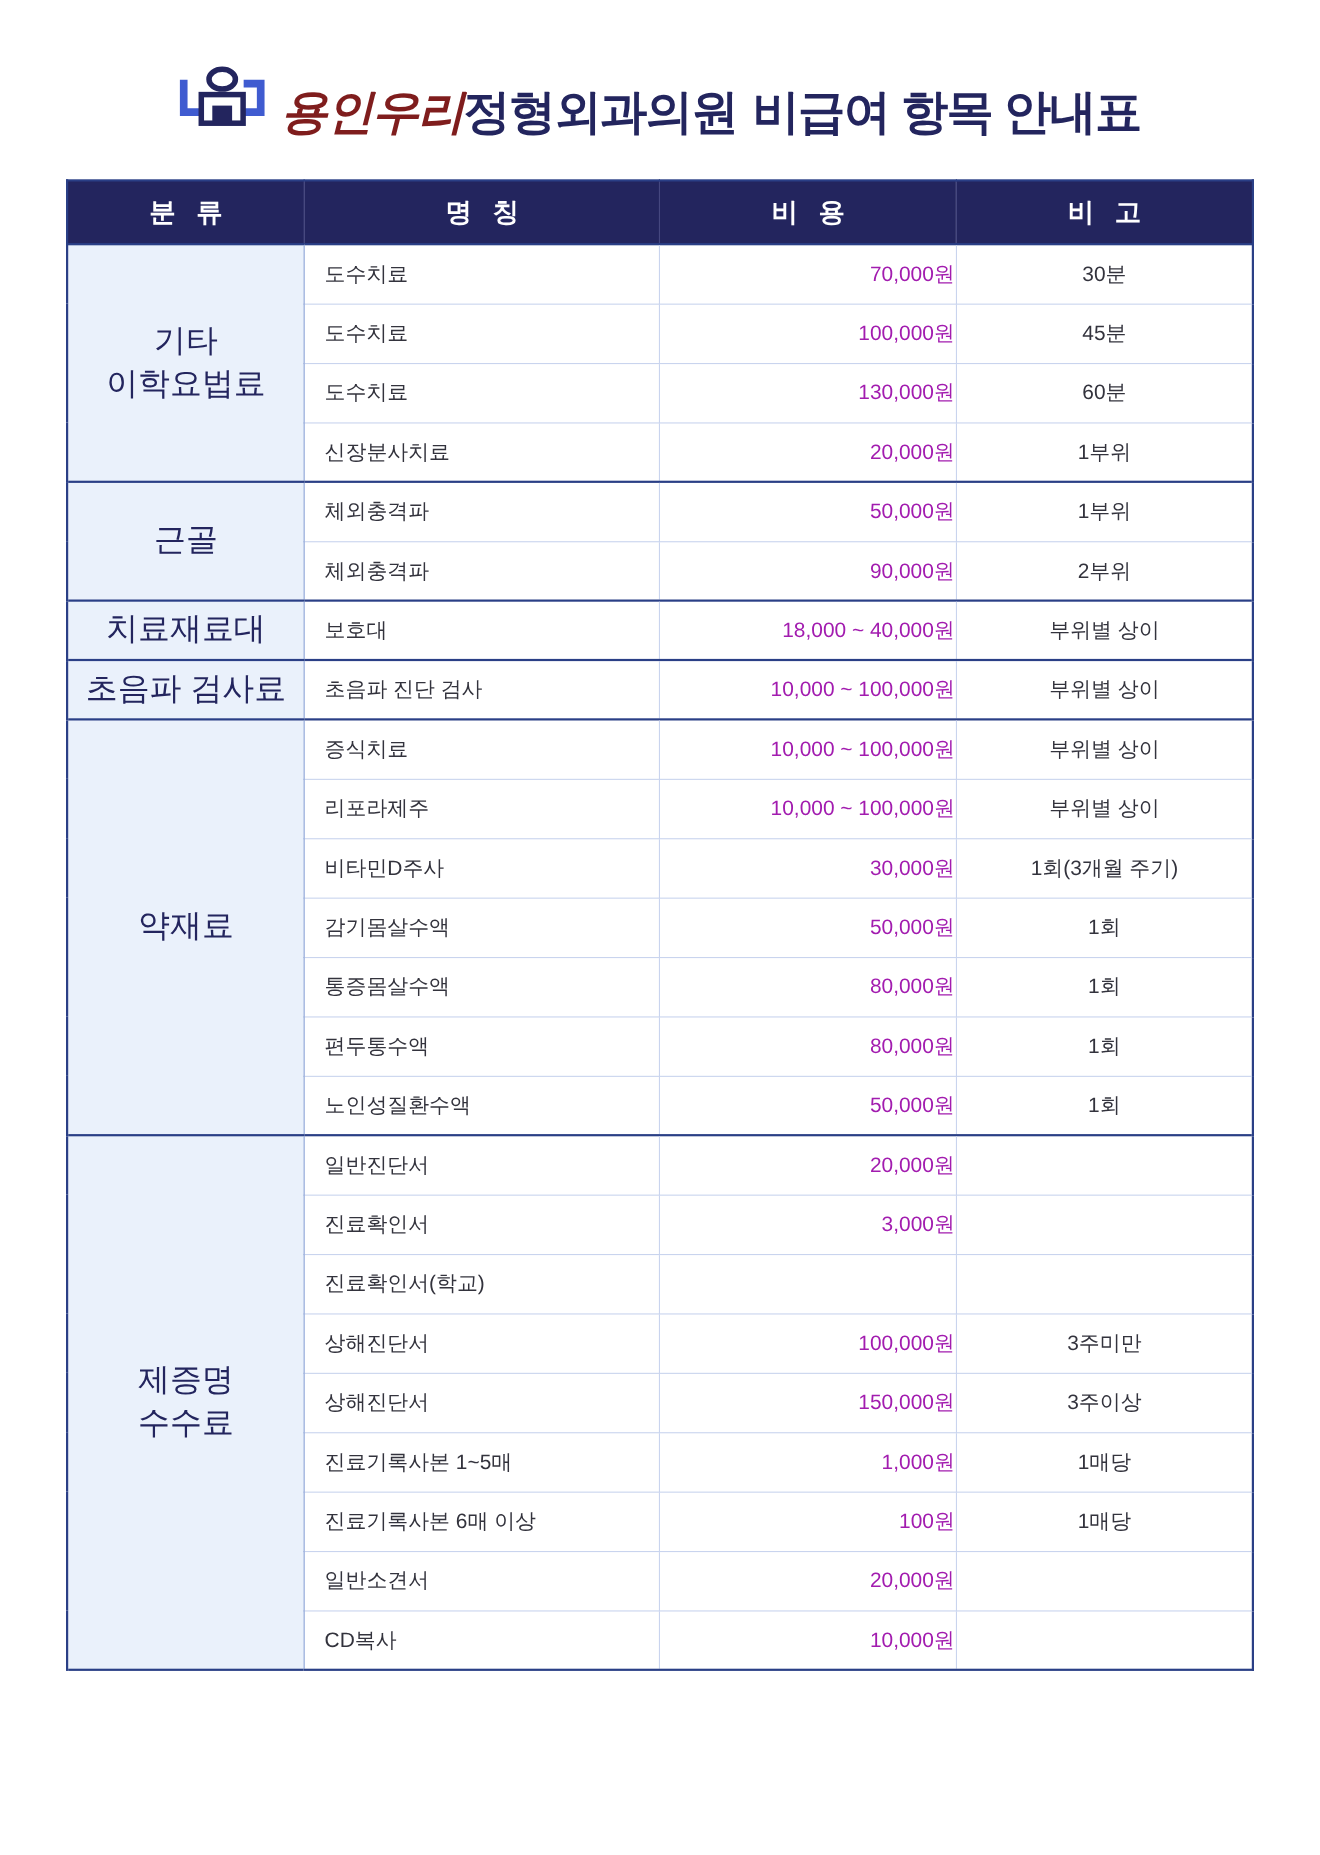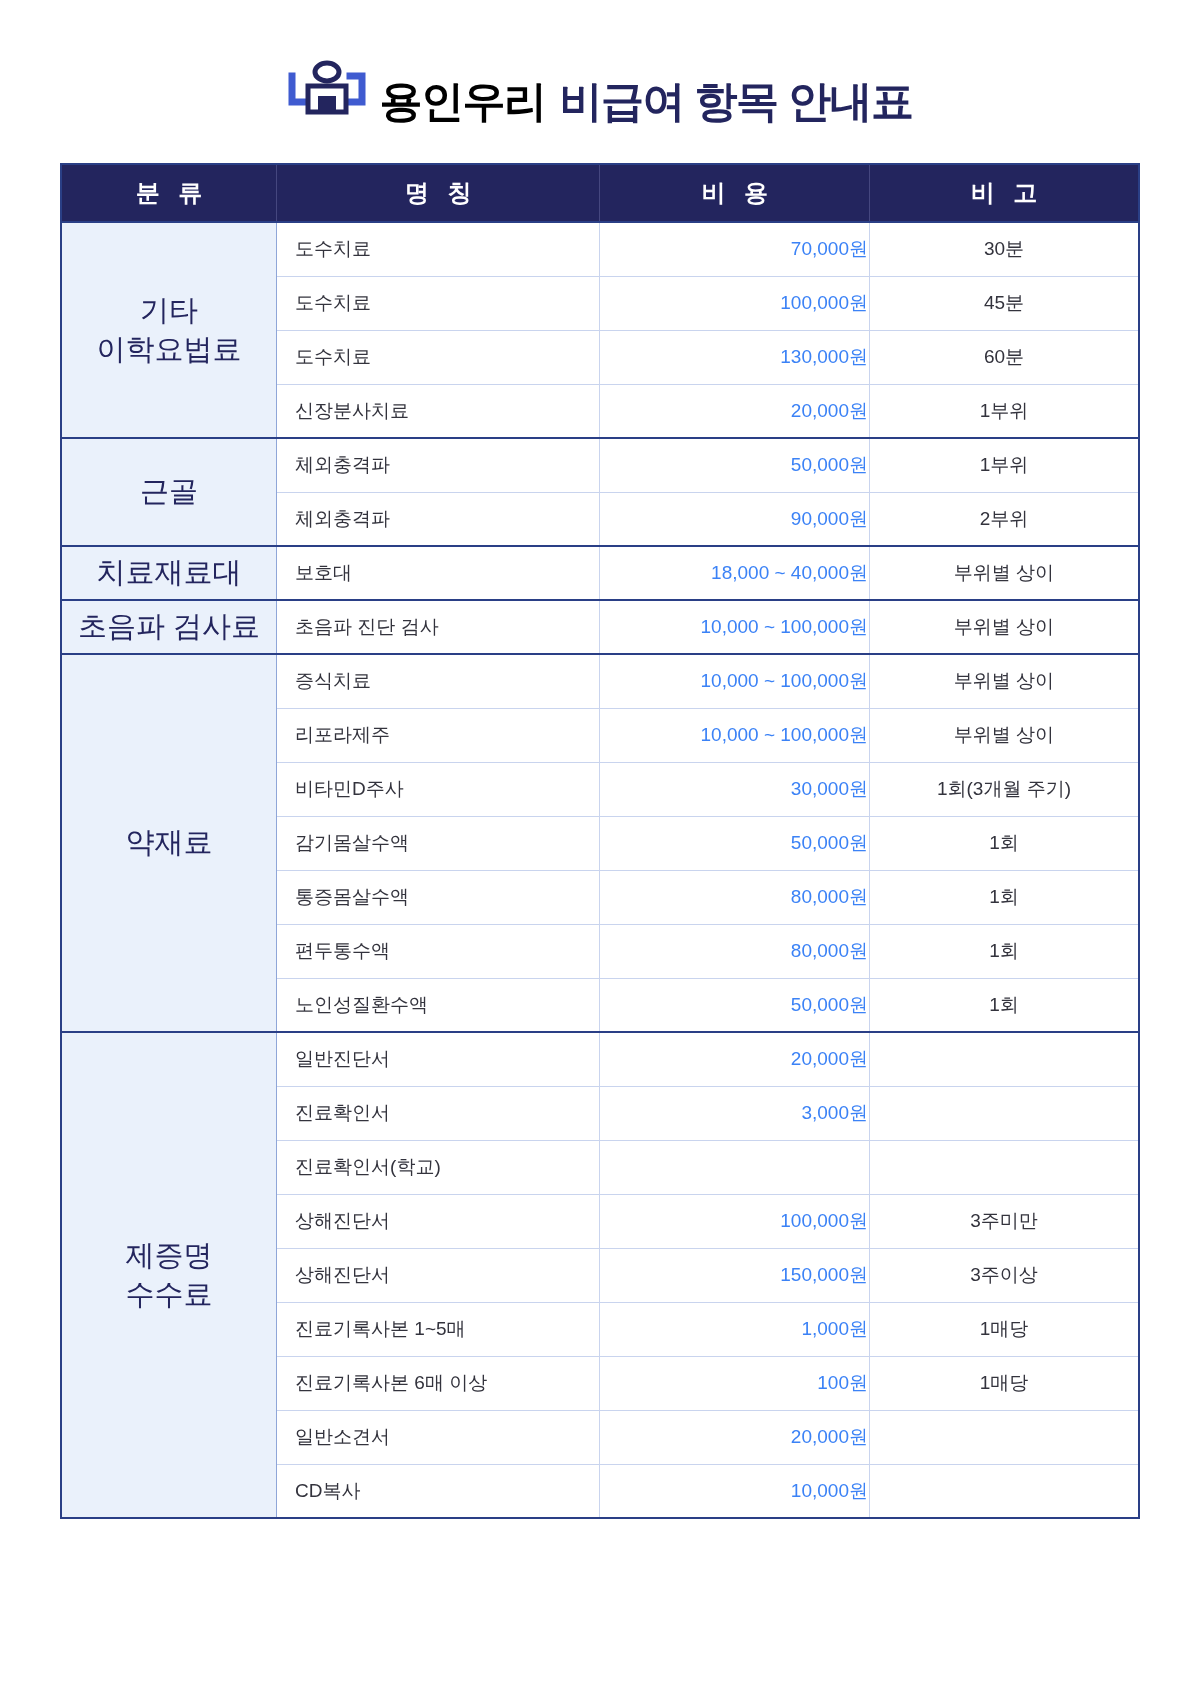--- a/index.html
+++ b/index.html
@@ -38,22 +38,23 @@
   }
   .logo-mark svg { display: block; }
   .title-wrap {
     display: flex;
     align-items: baseline;
     white-space: nowrap;
   }
   .title-a {
     font-size: 43px;
     font-weight: 800;
-    color: #000000;
+    color: #7f1d1d;
     letter-spacing: -1.5px;
+    font-style: italic;
   }
   .title-b {
     font-size: 43px;
     font-weight: 800;
     color: #23255e;
     letter-spacing: -1.5px;
   }
   .title-c {
     font-size: 43px;
     font-weight: 800;
@@ -108,21 +109,21 @@
     border-right: 1px solid #8fa6d8;
   }
   td.name {
     text-align: left;
     padding-left: 18px;
     color: #33333d;
     margin-left: 24px;
   }
   td.price {
     text-align: right;
-    color: #3b82f6;
+    color: #a21caf;
     border-left: 1px solid #8fa6d8;
   }
   td.note {
     text-align: center;
     color: #33333d;
     border-left: 1px solid #8fa6d8;
     border-right: 2px solid #2a3f86;
   }
   tbody tr.group-start td { border-top: 2px solid #2a3f86; }
   tbody tr:last-child td { border-bottom: 2px solid #2a3f86; }
@@ -137,20 +138,21 @@
       <svg width="78" height="62" viewBox="0 0 78 62" xmlns="http://www.w3.org/2000/svg">
         <path d="M4 18 L4 44 L16 44" stroke="#3f5bd0" stroke-width="7" fill="none" stroke-linecap="square"></path>
         <path d="M62 18 L74 18 L74 44 L62 44" stroke="#3f5bd0" stroke-width="7" fill="none" stroke-linecap="square"></path>
         <ellipse cx="39" cy="14" rx="12" ry="9" stroke="#23255e" stroke-width="5" fill="none"></ellipse>
         <rect x="20" y="28" width="38" height="26" stroke="#23255e" stroke-width="5" fill="none"></rect>
         <rect x="30" y="38" width="18" height="16" fill="#23255e"></rect>
       </svg>
     </div>
     <div class="title-wrap">
       <span class="title-a">용인우리</span>
+      <span class="title-b">정형외과의원</span>
       <span class="title-c">비급여 항목 안내표</span>
     </div>
   </div>
 
   <div class="table-wrap">
     <table class="price-table">
       <colgroup>
         <col class="c1">
           <col class="c2">
           <col class="c3">

